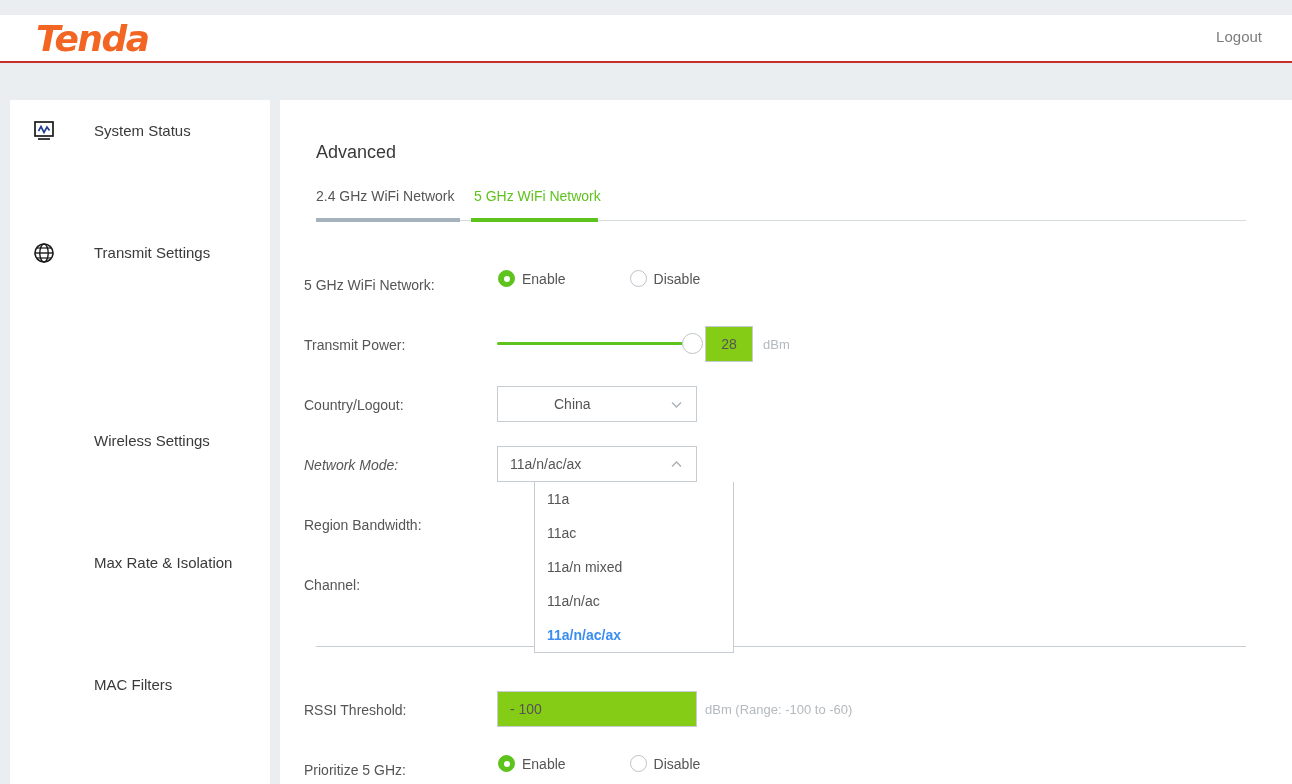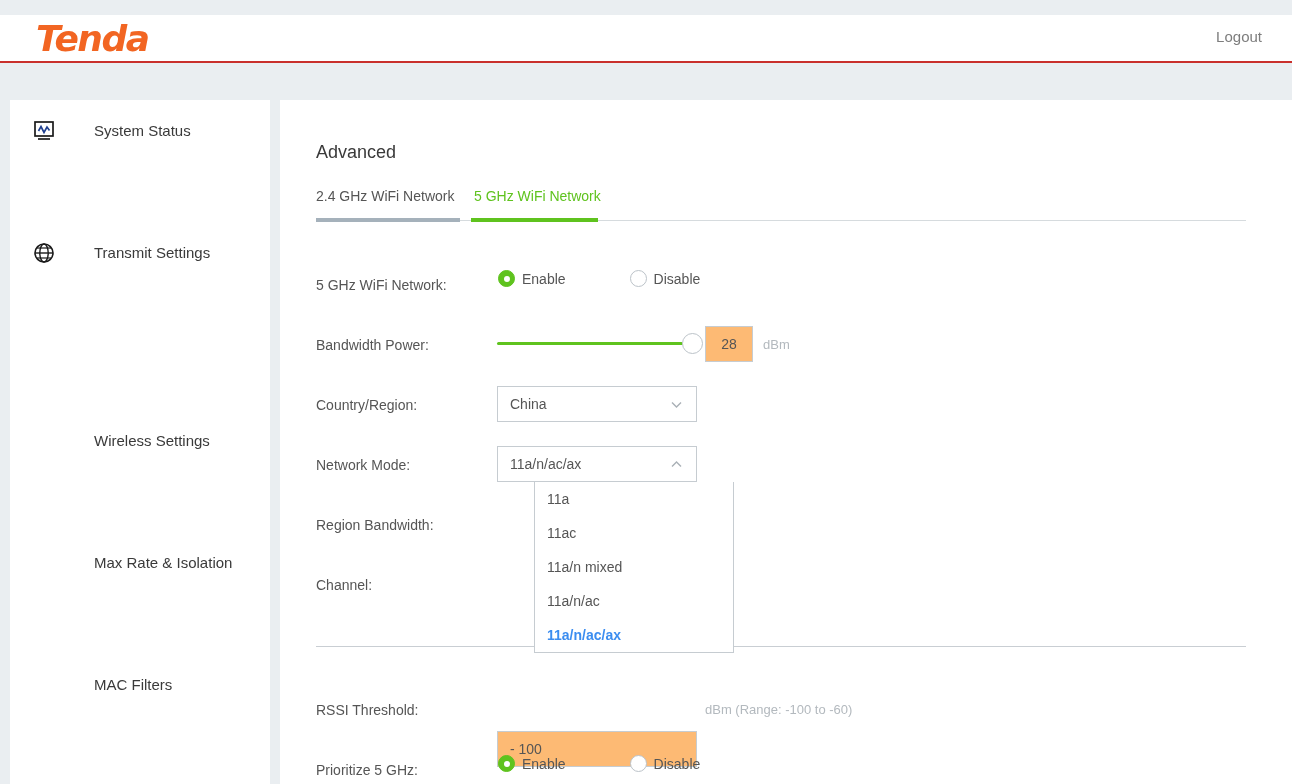--- a/index.html
+++ b/index.html
@@ -155,21 +155,21 @@
 
   
   .form {
     position: absolute;
     left: 0; top: 0;
     width: 1012px;
     height: 684px;
   }
   .row-label {
     position: absolute;
-    left: 36px;
+    left: 24px;
     font-size: 14px;
     color: #555;
     white-space: nowrap;
   }
 
   
   .radio-group { position: absolute; display: flex; align-items: center; }
   .radio-opt {
     display: flex;
     align-items: center;
@@ -217,21 +217,21 @@
     border: 1px solid #bcc3c9;
     box-sizing: border-box;
     cursor: pointer;
   }
 
   
   .text-box {
     position: absolute;
     border: 1px solid #c6ccd1;
     box-sizing: border-box;
-    background: #fdba74;
+    background: #84cc16;
     font-size: 14px;
     color: #555;
     display: flex;
     align-items: center;
   }
   .text-box .val { padding-left: 12px; }
   .text-box.center .val { width: 100%; text-align: center; padding-left: 0; }
 
   .unit {
     position: absolute;
@@ -362,39 +362,39 @@
       <span class="radio-opt" style="margin-right:64px;">
         <span class="radio-dot on"></span>
         <span>Enable</span>
       </span>
       <span class="radio-opt">
         <span class="radio-dot off"></span>
         <span>Disable</span>
       </span>
     </div>
 
-    <div class="row-label" style="top:237px;">Bandwidth Power:</div>
+    <div class="row-label" style="top:237px;">Transmit Power:</div>
     <div class="slider-track" style="left:217px; top:242px; width:186px;"></div>
     <div class="slider-thumb" style="left:402px; top:233px;"></div>
     <div class="text-box center" style="left:425px; top:226px; width:48px; height:36px;">
       <span class="val">28</span>
     </div>
     <div class="unit" style="left:483px; top:237px;">dBm</div>
 
-    <div class="row-label" style="top:297px;">Country/Region:</div>
-    <div class="select-box" style="left:217px; top:286px; width:200px; height:36px;">
+    <div class="row-label" style="top:297px;">Country/Logout:</div>
+    <div class="select-box" style="left:217px; top:286px; width:200px; height:36px;padding-left:44px;">
       <span class="sel-val">China</span>
       <span class="chev">
         <svg width="13" height="13" viewBox="0 0 13 13">
           <polyline points="2,4.5 6.5,9 11,4.5" fill="none" stroke="#a9b0b6" stroke-width="1.4"></polyline>
         </svg>
       </span>
     </div>
 
-    <div class="row-label" style="top:357px;">Network Mode:</div>
+    <div class="row-label" style="top:357px;font-style:italic;">Network Mode:</div>
     <div class="select-box" style="left:217px; top:346px; width:200px; height:36px; z-index:41;">
       <span class="sel-val">11a/n/ac/ax</span>
       <span class="chev">
         <svg width="13" height="13" viewBox="0 0 13 13">
           <polyline points="2,8.5 6.5,4 11,8.5" fill="none" stroke="#a9b0b6" stroke-width="1.4"></polyline>
         </svg>
       </span>
     </div>
 
     <div class="dropdown" style="left:217px; top:382px; width:200px;">
@@ -405,21 +405,21 @@
       <div class="dd-item selected">11a/n/ac/ax</div>
     </div>
 
     <div class="row-label" style="top:417px;">Region Bandwidth:</div>
 
     <div class="row-label" style="top:477px;">Channel:</div>
 
     <div class="divider"></div>
 
     <div class="row-label" style="top:602px;">RSSI Threshold:</div>
-    <div class="text-box" style="left:217px; top:591px; width:200px; height:36px;margin-top:40px;">
+    <div class="text-box" style="left:217px; top:591px; width:200px; height:36px;">
       <span class="val">- 100</span>
     </div>
     <div class="unit" style="left:425px; top:602px;">dBm (Range: -100 to -60)</div>
 
     <div class="row-label" style="top:662px;">Prioritize 5 GHz:</div>
     <div class="radio-group" style="left:218px; top:655px;">
       <span class="radio-opt" style="margin-right:64px;">
         <span class="radio-dot on"></span>
         <span>Enable</span>
       </span>

